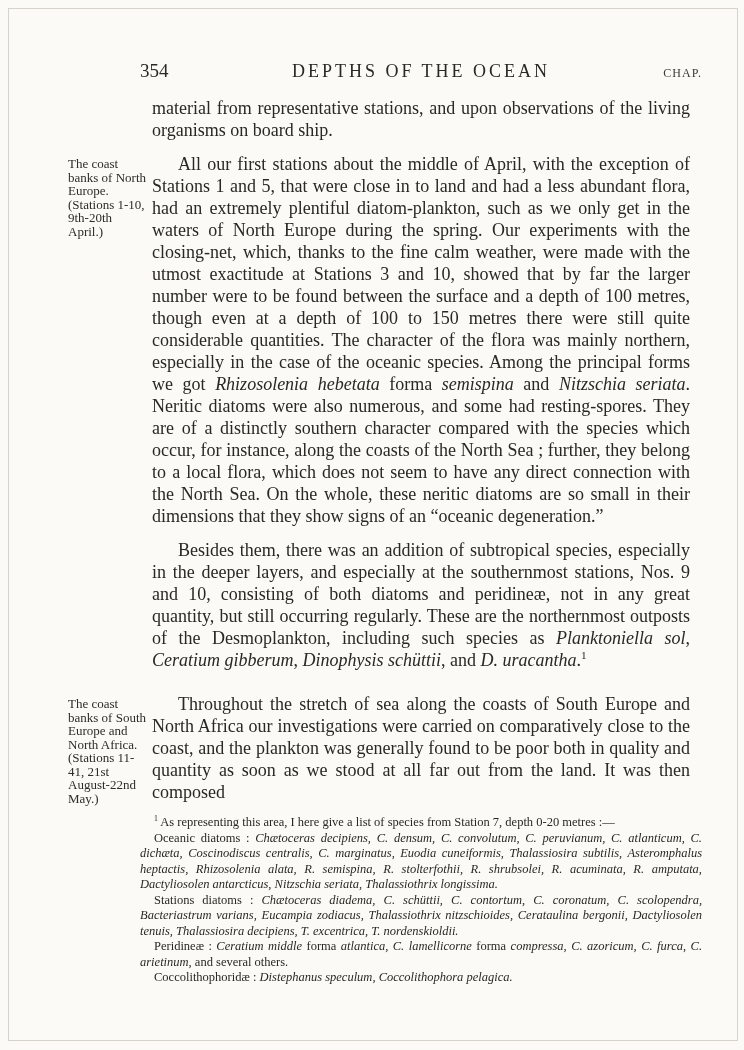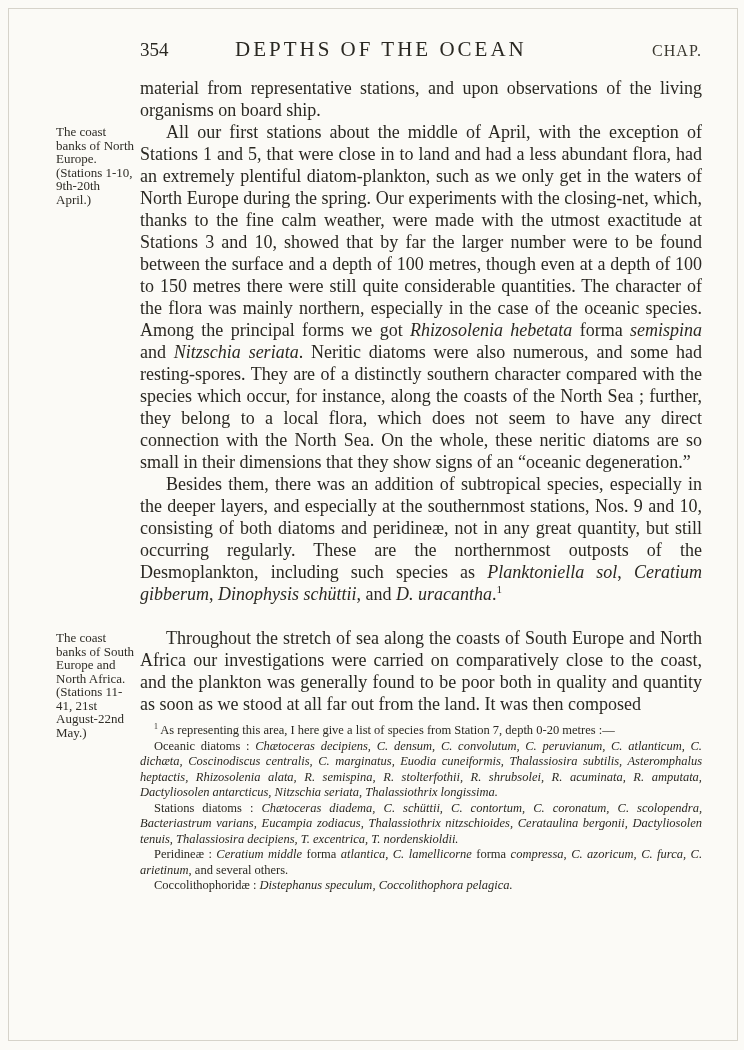--- a/index.html
+++ b/index.html
@@ -11,30 +11,30 @@
     font-family: "Liberation Serif", "DejaVu Serif", serif;
     color: #2a2822;
     overflow: hidden;
   }
   .scan-border {
     position: absolute; top: 8px; bottom: 9px; left: 8px; right: 6px;
     border: 1px solid #d6d3ca;
     pointer-events: none;
   }
   .textcol {
-    position: absolute; left: 140px; top: 37px; width: 562px;
+    position: absolute; left: 140px; top: 60px; width: 562px;
   }
   .pageheader {
     display: flex; align-items: baseline; margin-bottom: 15px;
   }
   .pagenum { width: 95px; font-size: 19px; }
-  .runtitle { flex: 1; font-size: 21px; letter-spacing: 3px; }
-  .chap { width: 95px; text-align: right; font-size: 16px; letter-spacing: 1px; color: #3b3930; }
+  .runtitle { flex: 1; text-align: center; font-size: 18px; letter-spacing: 3px; }
+  .chap { width: 95px; text-align: right; font-size: 12px; letter-spacing: 1px; color: #3b3930; }
   .bodytext p {
-    margin: 0;
+    margin: 12px;
     font-size: 18px;
     line-height: 22px;
     text-align: justify;
     text-indent: 26px;
     position: relative;
   }
   .bodytext p.cont { text-indent: 0; }
   .bodytext p.sectionbreak { margin-top: 22px; }
   .marginnote {
     position: absolute;

